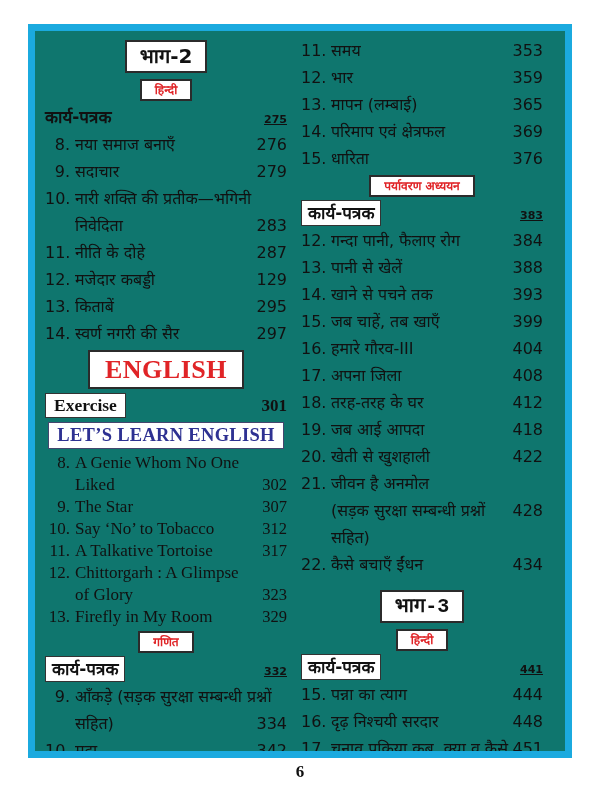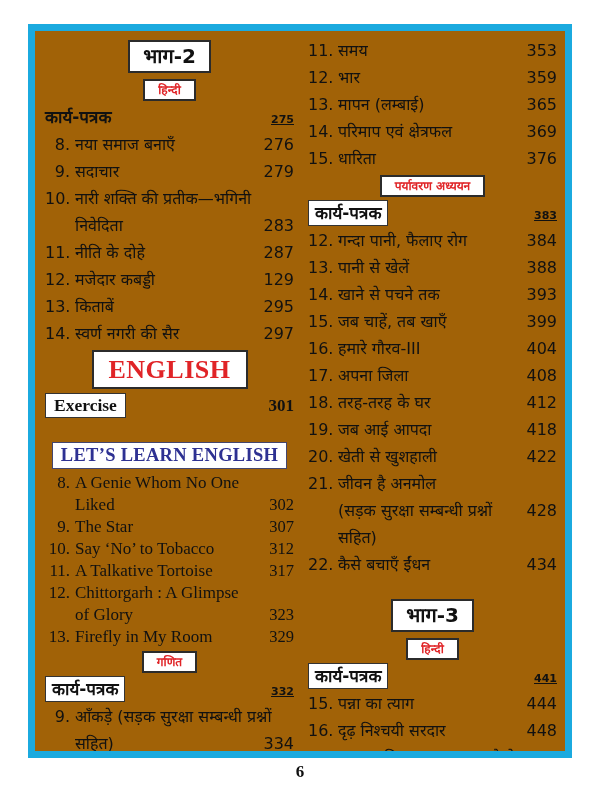--- a/index.html
+++ b/index.html
@@ -3,41 +3,41 @@
 <meta charset="utf-8">
 <style>
   html,body{margin:0;padding:0;}
   body{
     width:600px;height:800px;background:#ffffff;
     font-family:"DejaVu Sans",sans-serif;color:#111;
     -webkit-font-smoothing:antialiased;position:relative;
   }
   .frame{
     position:absolute;left:28px;top:24px;width:544px;height:734px;
-    box-sizing:border-box;border:7px solid #1baadf;background:#a16207;
-    padding:6px 8px 2px 10px;display:flex;gap:14px;overflow:hidden;
+    box-sizing:border-box;border:7px solid #1baadf;background:#0f766e;
+    padding:6px 22px 2px 10px;display:flex;gap:14px;overflow:hidden;
   }
   .col{flex:1;display:flex;flex-direction:column;min-width:0;}
 
   
   .hrow{display:flex;justify-content:center;margin:3px 0;}
-  .hrow.prow2{margin-top:21px;}
+  .hrow.prow2{margin-top:12px;font-family:Liberation Mono, monospace;}
   .hbox{
     background:#ffffff;border:2px solid #2b2b2b;padding:1px 13px;
     font-weight:bold;line-height:1.35;white-space:nowrap;
   }
   .hbox.part{font-size:20px;color:#111;}
   .hbox.subject{font-size:12px;color:#e02427;}
   .hbox.english{
     font-family:"Liberation Serif",serif;font-size:26px;color:#e02427;
     letter-spacing:.5px;border-width:2px;padding:0 15px;
   }
   .hbox.lle{
     font-family:"Liberation Serif",serif;font-size:18.5px;color:#2e3192;
-    border:1.5px solid #44466e;padding:0 8px;letter-spacing:.3px;margin-top:20px;
+    border:1.5px solid #44466e;padding:0 8px;letter-spacing:.3px;
   }
 
   
   .row{display:flex;align-items:baseline;line-height:27px;min-height:27px;}
   .wslabel{font-weight:bold;font-size:17px;}
   .wslabel.boxed{background:#fff;border:1.5px solid #333;padding:0 6px;line-height:24px;}
   .exlabel{
     font-family:"Liberation Serif",serif;font-weight:bold;font-size:17.5px;
     background:#fff;border:1.5px solid #333;padding:0 8px;line-height:23px;
   }

